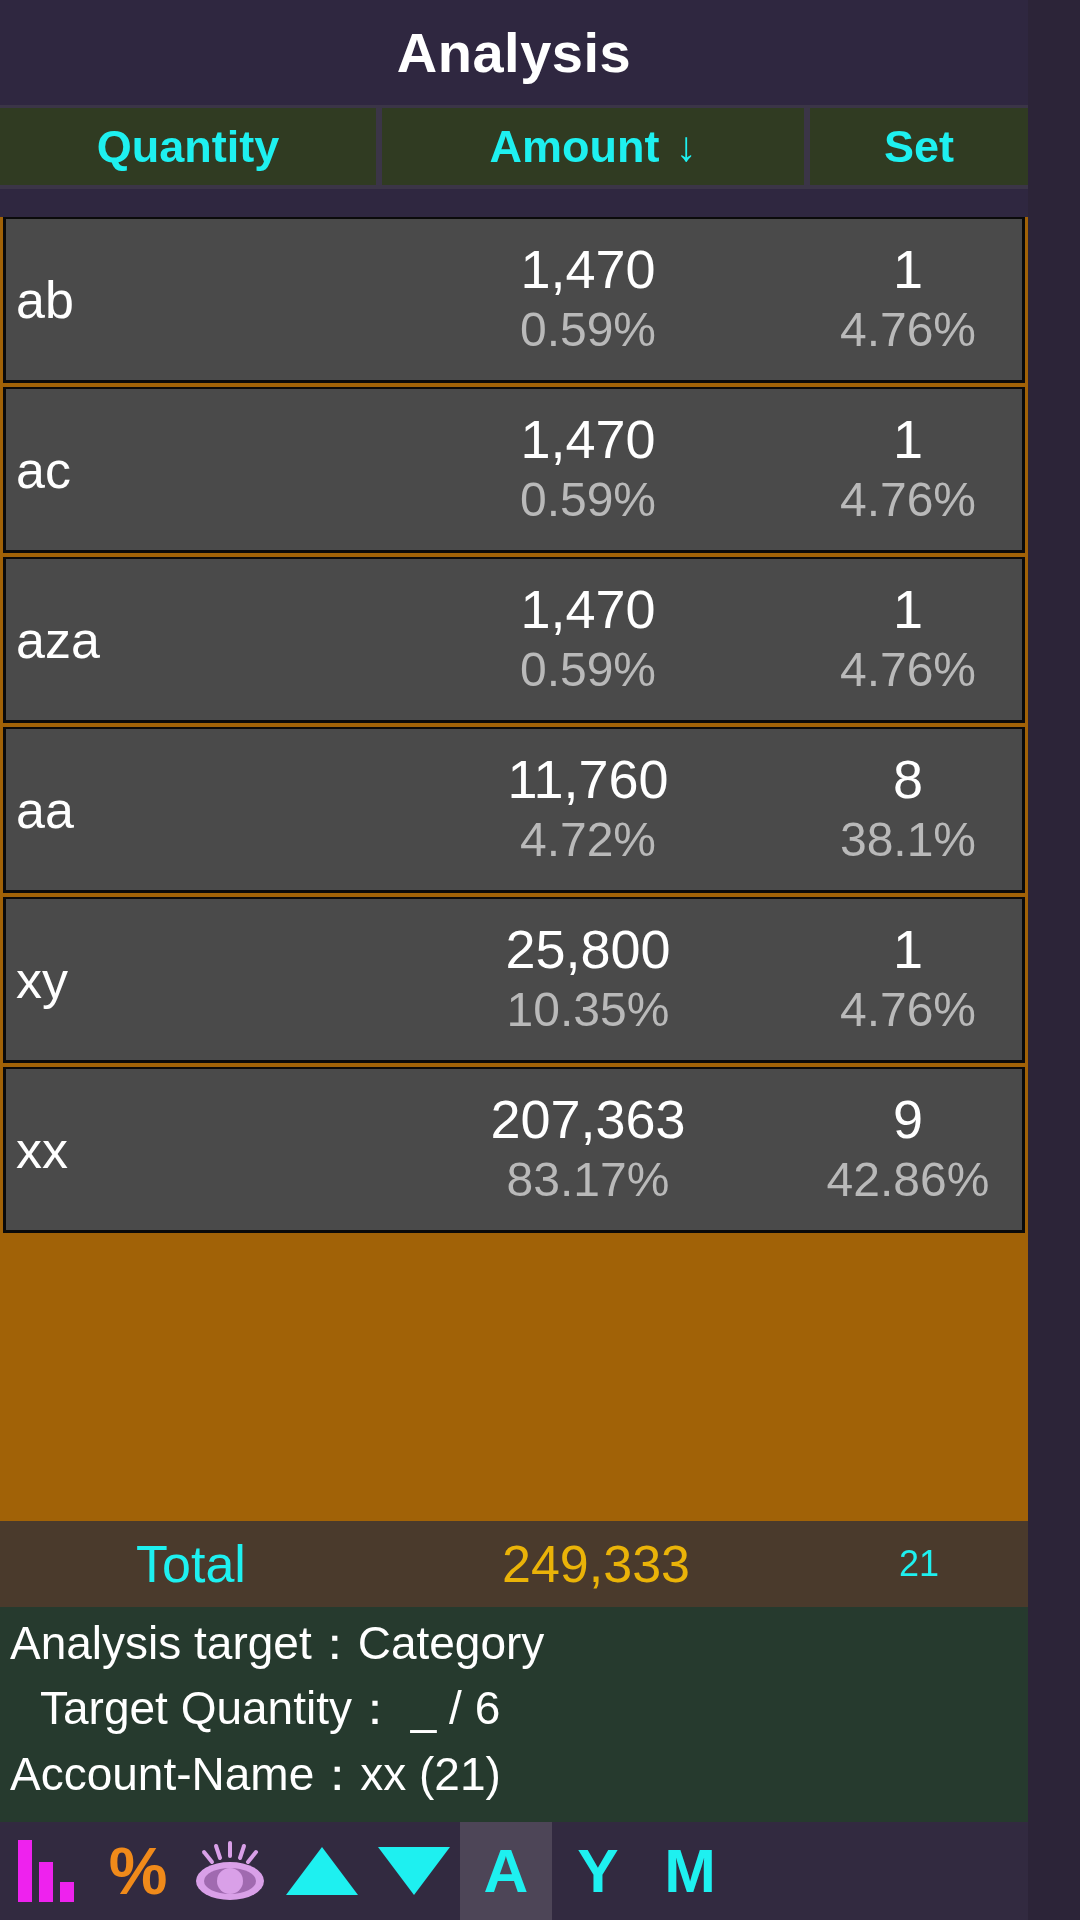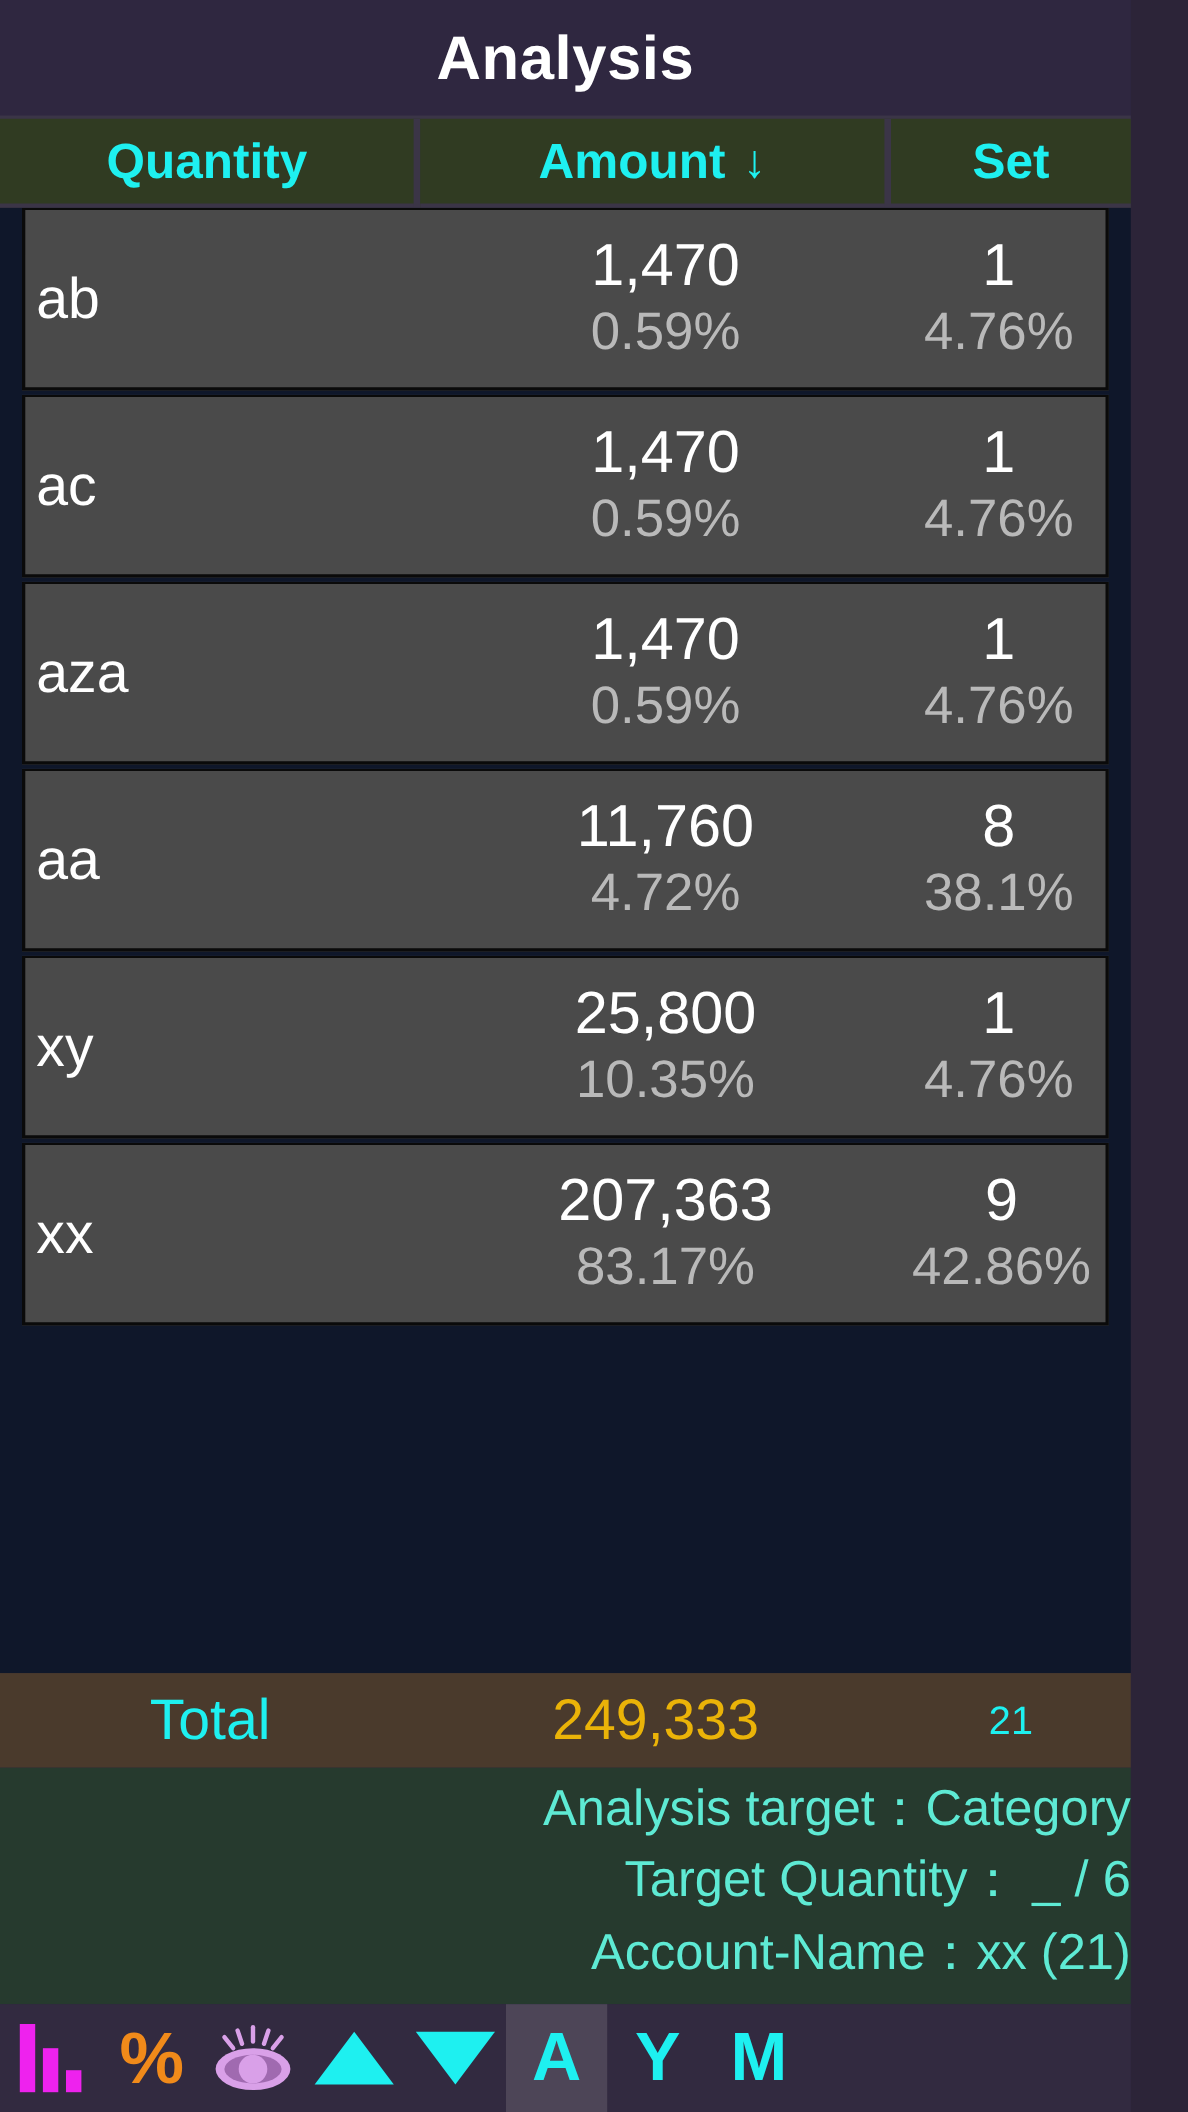--- a/index.html
+++ b/index.html
@@ -75,24 +75,25 @@
     color: #1ef0f0;
     font-size: 42px;
     font-weight: bold;
     margin-left: 16px;
     line-height: 1;
   }
 
   
   .tablebody {
     flex: 1 1 auto;
-    background: #0f172a;
-    padding: 0 20px;
+    background: #a16207;
+    padding: 0 3px;
     box-sizing: border-box;
     overflow: hidden;
+    margin-top: 28px;
   }
   .row {
     height: 166px;
     background: #4a4a4a;
     border: 3px solid #0a0a0a;
     border-top-width: 2px;
     box-sizing: border-box;
     display: flex;
     align-items: stretch;
     margin-bottom: 4px;
@@ -167,25 +168,24 @@
   .infopanel {
     flex: 0 0 215px;
     background: #263a2e;
     padding: 4px 0 0 10px;
     box-sizing: border-box;
     display: flex;
     flex-direction: column;
     justify-content: flex-start;
   }
   .info-line {
-    color: #5eead4;
+    color: #ffffff;
     font-size: 46px;
     line-height: 1.42;
     white-space: nowrap;
-    text-align: right;
   }
   .info-line.indent { padding-left: 30px; }
 
   
   .toolbar {
     flex: 0 0 98px;
     height: 98px;
     background: #322a40;
     display: flex;
     align-items: stretch;

